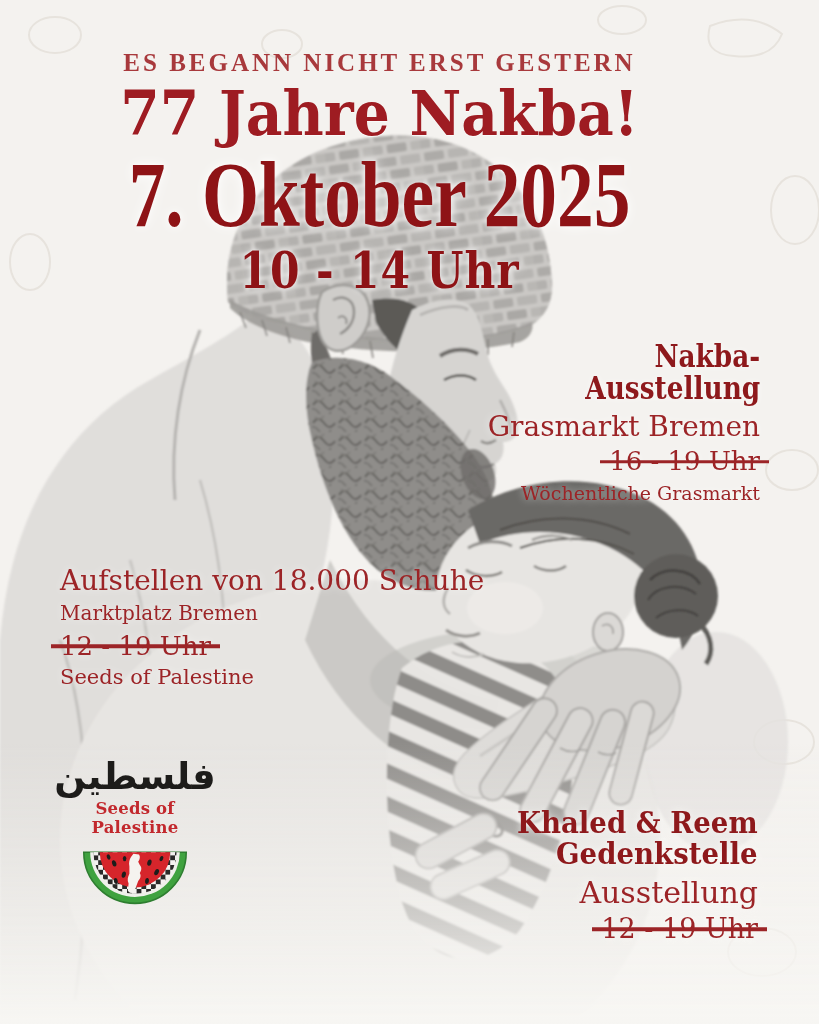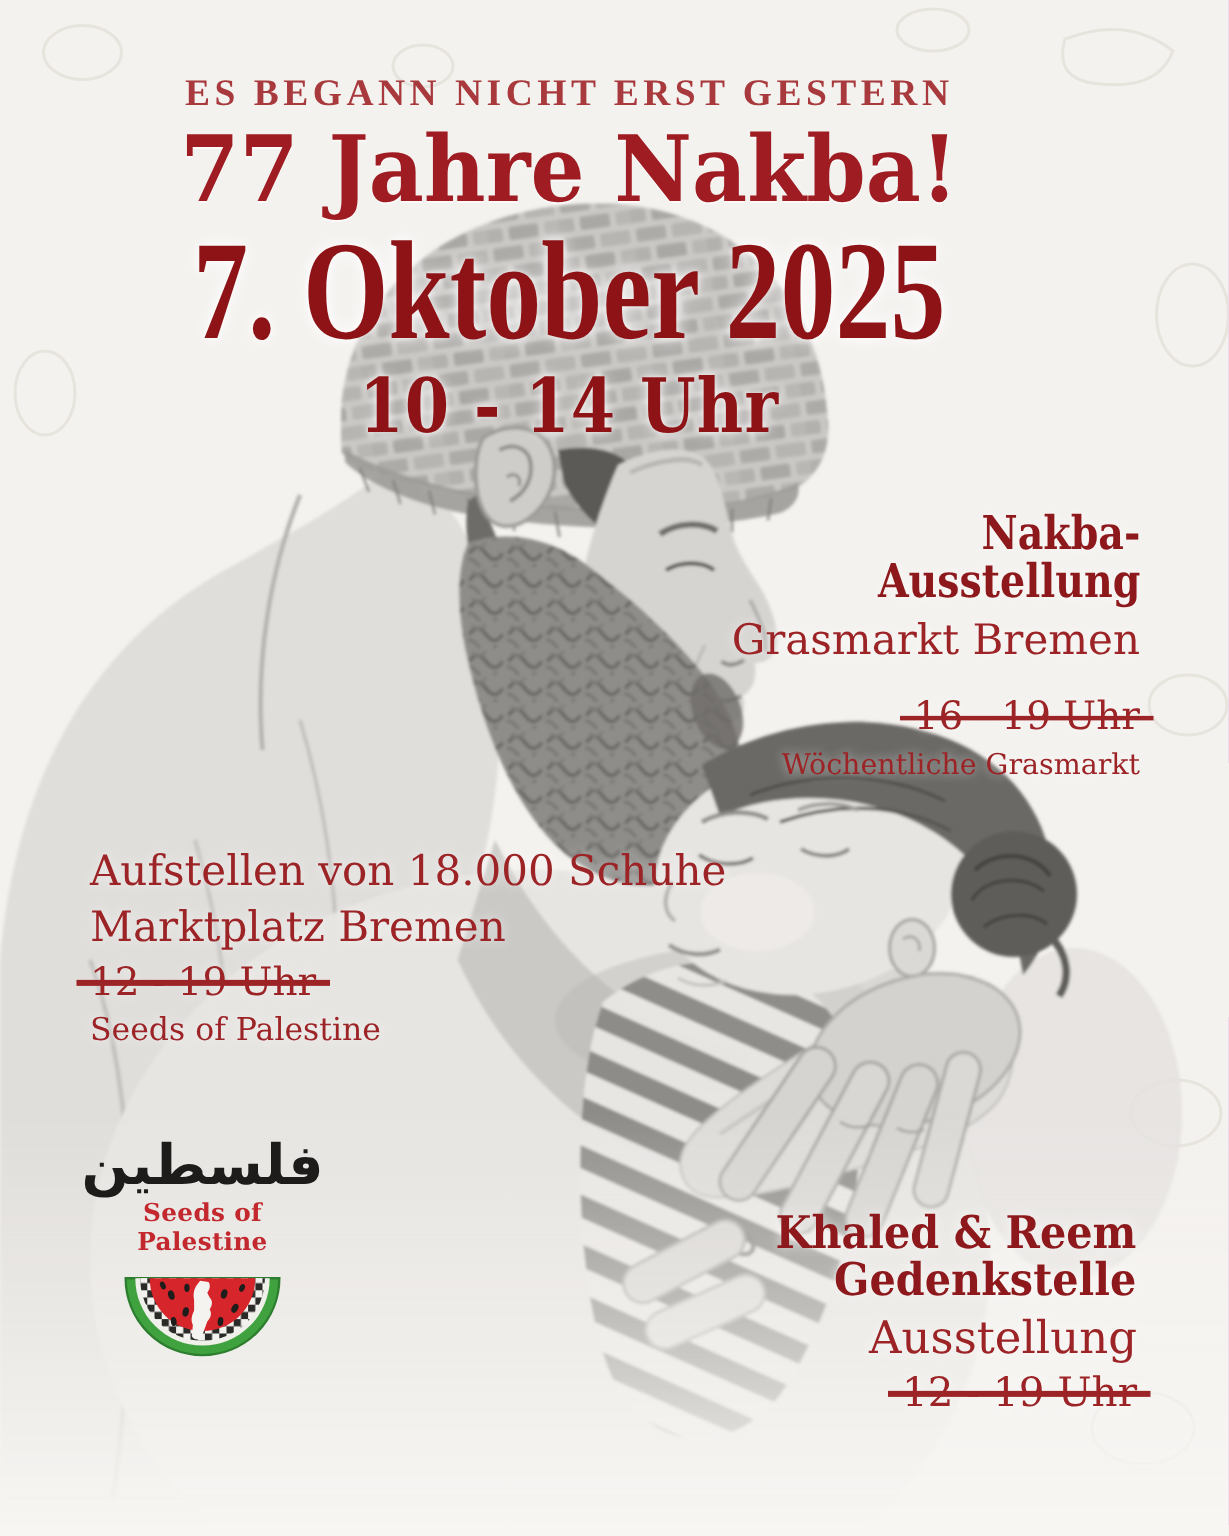--- a/index.html
+++ b/index.html
@@ -1,18 +1,18 @@
 <!DOCTYPE html>
 <html><head>
 <meta charset="utf-8">
 <style>
   html,body { margin:0; padding:0; background:#e8e6e3; }
   .poster {
     position:relative; width:819px; height:1024px; overflow:hidden;
-    background:#f0abfc;
+    background:#fdba74;
     font-family:"DejaVu Serif", serif;
   }
   .bg { position:absolute; inset:0; width:100%; height:100%; }
   .txt { position:absolute; margin:0; }
   .center { left:-30px; width:819px; text-align:center; white-space:nowrap; }
   .tagline {
     top:49px; font-size:25px; letter-spacing:3px; font-weight:700;
     color:#a8393c; font-family:"Liberation Serif", serif;
   }
   .title {
@@ -30,26 +30,26 @@
     top:241px; font-size:50px; font-weight:700; color:#8e1316; letter-spacing:1px;
     transform:scaleX(.85); transform-origin:50% 50%;
     text-shadow:0 0 10px rgba(255,255,255,.85), 0 0 4px rgba(255,255,255,.6);
   }
   .event { position:absolute; text-shadow:0 0 8px rgba(255,255,255,.65); }
   .right { text-align:right; }
   .ev-title { font-weight:700; line-height:1.04; }
   .ausstellung { top:340px; right:59px; color:#9c2427; }
   .ausstellung .ev-title { font-size:31px; color:#8e191c; transform:scaleX(.85); transform-origin:100% 0; }
   .ausstellung .ev-loc  { font-size:28px; margin-top:6px; }
-  .ausstellung .ev-time { font-size:26px; margin-top:20px; }
+  .ausstellung .ev-time { font-size:26px; margin-top:3px; }
   .ausstellung .ev-note { font-size:19px; margin-top:6px; }
   .schuhe { top:534px; left:60px; color:#9c2427; }
   .schuhe .ev-title { font-size:55px; line-height:.96; color:#9c1d20; letter-spacing:1px; }
   .schuhe .ev-desc { font-size:28px; margin-top:30px; }
-  .schuhe .ev-loc  { font-size:28px; margin-top:4px; }
+  .schuhe .ev-loc  { font-size:20px; margin-top:4px; }
   .schuhe .ev-time { font-size:26px; margin-top:6px; }
   .schuhe .ev-org  { font-size:21px; margin-top:4px; }
   .gedenk { top:762px; right:61px; color:#9c2427;margin-top:45px; }
   .gedenk .ev-title { font-size:30px; color:#8e191c; transform:scaleX(.92); transform-origin:100% 0; }
   .gedenk .ev-loc  { font-size:30px; margin-top:6px; }
   .gedenk .ev-time { font-size:27px; margin-top:3px; }
   .gedenk .ev-handle { font-size:21px; margin-top:6px; }
   .struck { position:relative; display:inline-block; }
   .struck::after {
     content:""; position:absolute; left:-9px; right:-9px; top:51%; height:3.5px;

